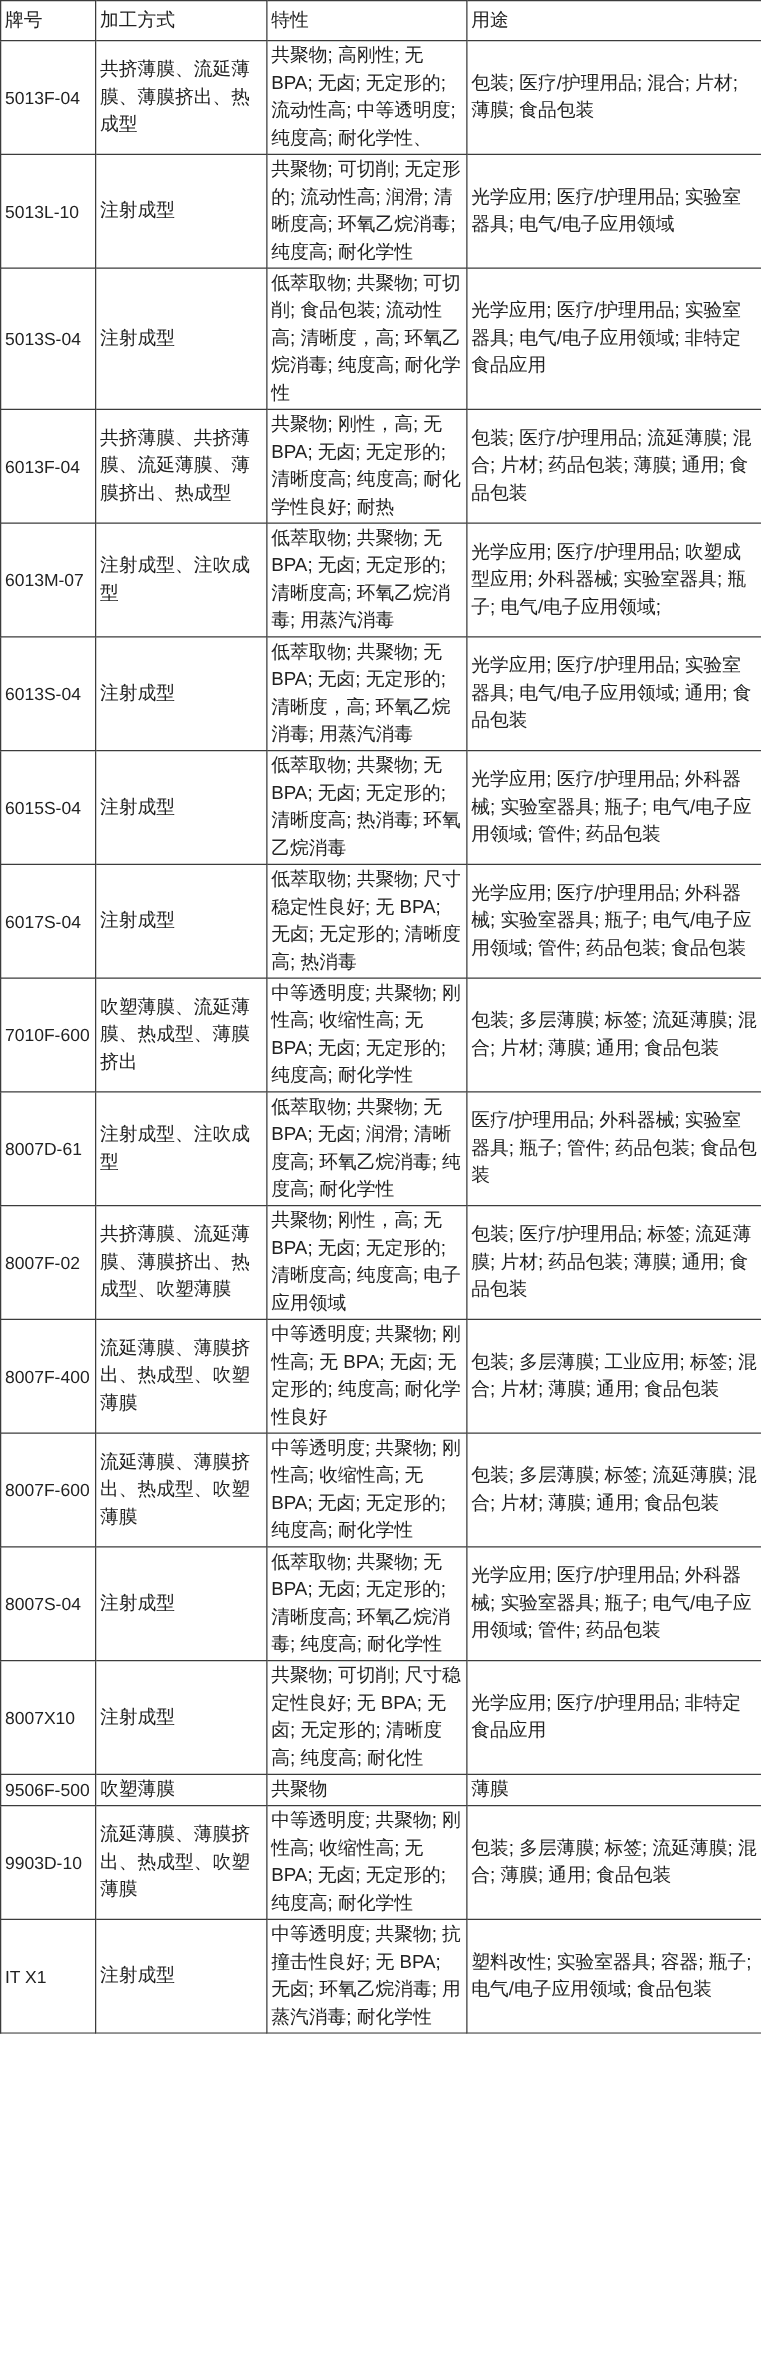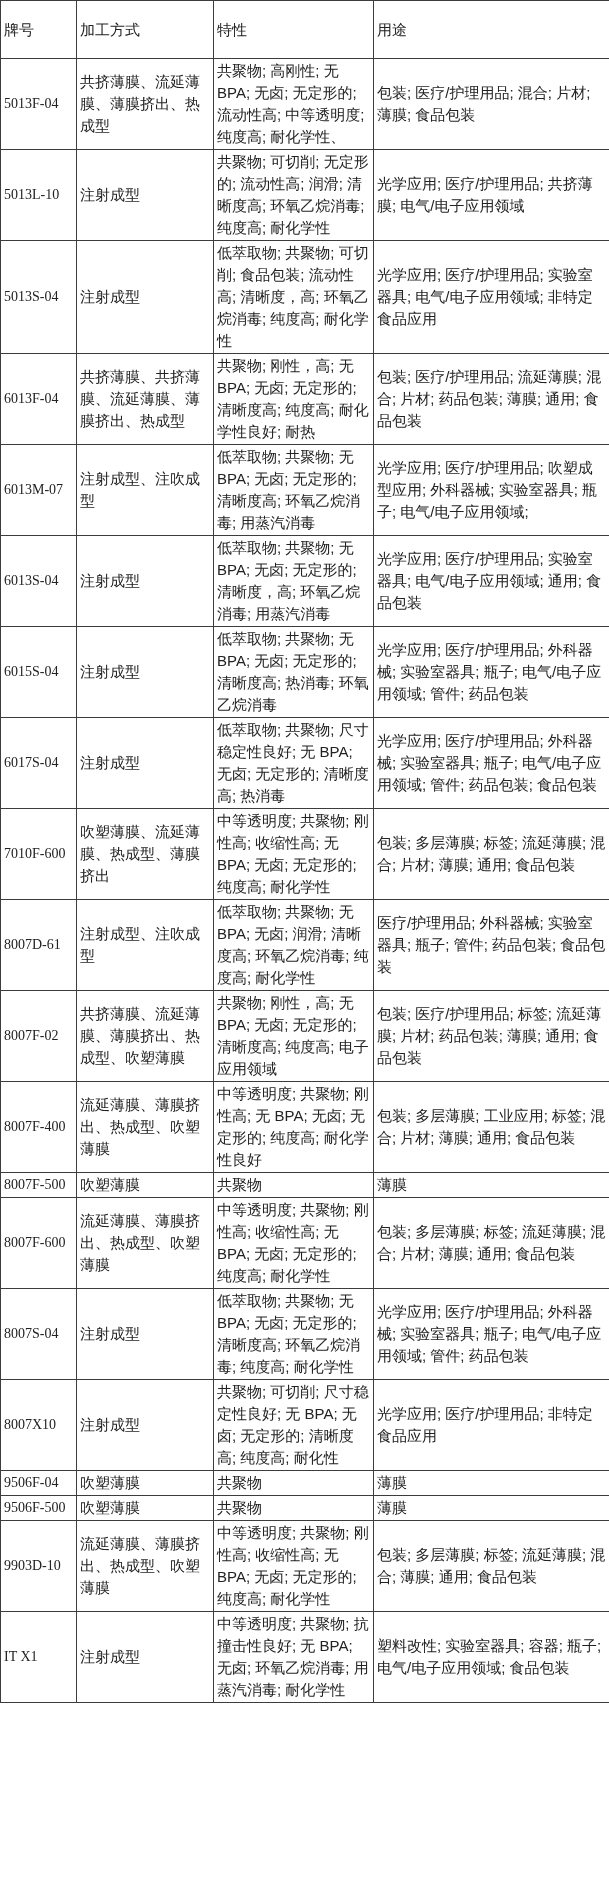--- a/index.html
+++ b/index.html
@@ -27,28 +27,28 @@
   table.spec-table td {
     border: 1px solid #3c3c3c;
     padding: 1px 3px;
     vertical-align: middle;
     text-align: left;
     font-weight: normal;
     overflow-wrap: break-word;
   }
   table.spec-table thead th {
     height: 27px;
-    padding: 15px 3px;
+    padding: 2px 3px;
   }
   col.c0 { width: 76px; }
   col.c1 { width: 137px; }
   col.c2 { width: 160px; }
   col.c3 { width: 236px; }
   td.col0 {
-    font-family: Liberation Serif, serif;
+    font-family: Liberation Sans, sans-serif;
     font-size: 14px;
     letter-spacing: 0;
     white-space: nowrap;
     overflow: hidden;
     margin-top: 40px;
   }
 </style>
 </head>
 <body>
 
@@ -72,21 +72,21 @@
         <tr>
           <td class="col0">5013F-04</td>
           <td class="col1">共挤薄膜、流延薄膜、薄膜挤出、热成型</td>
           <td class="col2">共聚物; 高刚性; 无 BPA; 无卤; 无定形的; 流动性高; 中等透明度; 纯度高; 耐化学性、</td>
           <td class="col3">包装; 医疗/护理用品; 混合; 片材; 薄膜; 食品包装</td>
         </tr>
         <tr>
           <td class="col0">5013L-10</td>
           <td class="col1">注射成型</td>
           <td class="col2">共聚物; 可切削; 无定形的; 流动性高; 润滑; 清晰度高; 环氧乙烷消毒; 纯度高; 耐化学性</td>
-          <td class="col3">光学应用; 医疗/护理用品; 共挤薄膜; 电气/电子应用领域</td>
+          <td class="col3">光学应用; 医疗/护理用品; 实验室器具; 电气/电子应用领域</td>
         </tr>
         <tr>
           <td class="col0">5013S-04</td>
           <td class="col1">注射成型</td>
           <td class="col2">低萃取物; 共聚物; 可切削; 食品包装; 流动性高; 清晰度，高; 环氧乙烷消毒; 纯度高; 耐化学性</td>
           <td class="col3">光学应用; 医疗/护理用品; 实验室器具; 电气/电子应用领域; 非特定食品应用</td>
         </tr>
         <tr>
           <td class="col0">6013F-04</td>
           <td class="col1">共挤薄膜、共挤薄膜、流延薄膜、薄膜挤出、热成型</td>
@@ -135,48 +135,36 @@
           <td class="col2">共聚物; 刚性，高; 无 BPA; 无卤; 无定形的; 清晰度高; 纯度高; 电子应用领域</td>
           <td class="col3">包装; 医疗/护理用品; 标签; 流延薄膜; 片材; 药品包装; 薄膜; 通用; 食品包装</td>
         </tr>
         <tr>
           <td class="col0">8007F-400</td>
           <td class="col1">流延薄膜、薄膜挤出、热成型、吹塑薄膜</td>
           <td class="col2">中等透明度; 共聚物; 刚性高; 无 BPA; 无卤; 无定形的; 纯度高; 耐化学性良好</td>
           <td class="col3">包装; 多层薄膜; 工业应用; 标签; 混合; 片材; 薄膜; 通用; 食品包装</td>
         </tr>
         <tr>
-          <td class="col0">8007F-500</td>
-          <td class="col1">吹塑薄膜</td>
-          <td class="col2">共聚物</td>
-          <td class="col3">薄膜</td>
-        </tr>
-        <tr>
           <td class="col0">8007F-600</td>
           <td class="col1">流延薄膜、薄膜挤出、热成型、吹塑薄膜</td>
           <td class="col2">中等透明度; 共聚物; 刚性高; 收缩性高; 无 BPA; 无卤; 无定形的; 纯度高; 耐化学性</td>
           <td class="col3">包装; 多层薄膜; 标签; 流延薄膜; 混合; 片材; 薄膜; 通用; 食品包装</td>
         </tr>
         <tr>
           <td class="col0">8007S-04</td>
           <td class="col1">注射成型</td>
           <td class="col2">低萃取物; 共聚物; 无 BPA; 无卤; 无定形的; 清晰度高; 环氧乙烷消毒; 纯度高; 耐化学性</td>
           <td class="col3">光学应用; 医疗/护理用品; 外科器械; 实验室器具; 瓶子; 电气/电子应用领域; 管件; 药品包装</td>
         </tr>
         <tr>
           <td class="col0">8007X10</td>
           <td class="col1">注射成型</td>
           <td class="col2">共聚物; 可切削; 尺寸稳定性良好; 无 BPA; 无卤; 无定形的; 清晰度高; 纯度高; 耐化性</td>
           <td class="col3">光学应用; 医疗/护理用品; 非特定食品应用</td>
-        </tr>
-        <tr>
-          <td class="col0">9506F-04</td>
-          <td class="col1">吹塑薄膜</td>
-          <td class="col2">共聚物</td>
-          <td class="col3">薄膜</td>
         </tr>
         <tr>
           <td class="col0">9506F-500</td>
           <td class="col1">吹塑薄膜</td>
           <td class="col2">共聚物</td>
           <td class="col3">薄膜</td>
         </tr>
         <tr>
           <td class="col0">9903D-10</td>
           <td class="col1">流延薄膜、薄膜挤出、热成型、吹塑薄膜</td>

